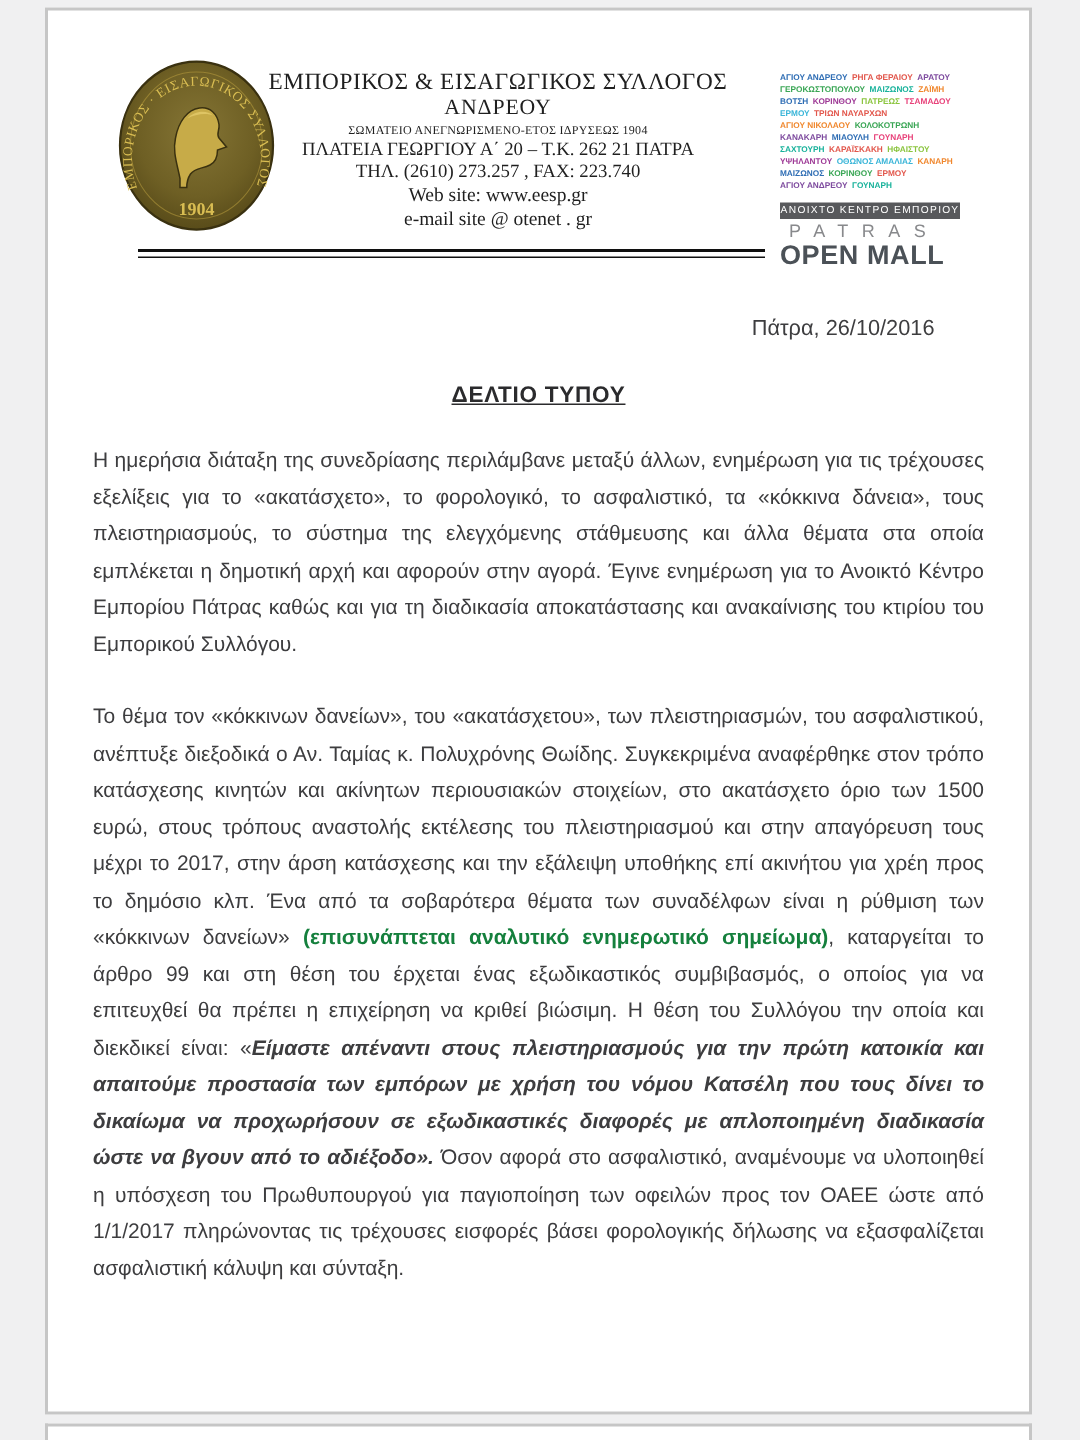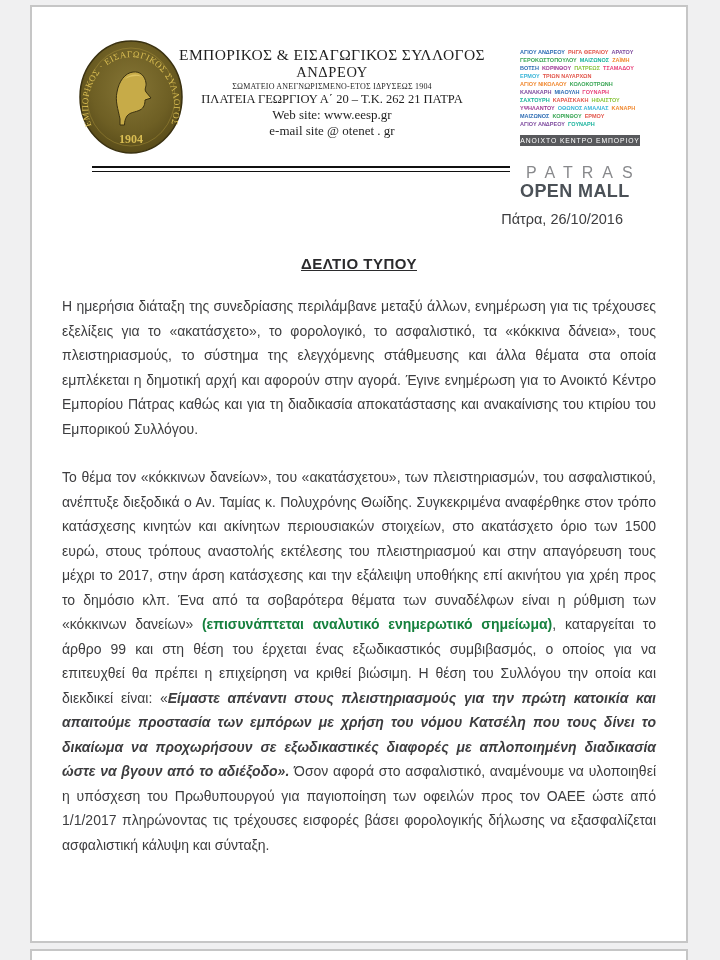--- a/index.html
+++ b/index.html
@@ -64,24 +64,24 @@
   .word-cloud span { white-space: nowrap; }
   .mall-band {
     margin-top: 2px;
     background: #58595c; color: #ffffff;
     font-size: 6.8px; letter-spacing: 0.9px;
     text-align: center; padding: 2px 0;
     white-space: nowrap; overflow: hidden;
   }
   .mall-patras {
     color: #88898c;
-    font-size: 16px; letter-spacing: 9px;
+    font-size: 12px; letter-spacing: 9px;
     padding-left: 6px;
     white-space: nowrap; overflow: hidden;
-    margin-top: 18px;
+    margin-top: 1px;
   }
   .mall-openmall {
     color: #4b5157;
     font-size: 18px; font-weight: 800; letter-spacing: 0.4px;
     white-space: nowrap;
     margin-top: -1px;
   }
 
   
   .content { padding: 0 30px; color: #3d3d3f; }
@@ -132,20 +132,21 @@
         <path d="M42,80 C40,70 37,62 39,53 C41,42 47,34 55,33 C62,32 67,37 68,44 C68.5,48 66,50 68,53 L73,59 L67,61 C67,65 66,69 62,71 C57,73.5 52,73 49,77 C47,80 46.5,83 46.5,86 L42,86 Z" fill="#c7ab48" stroke="#3a3110" stroke-width="1"></path>
         <path d="M47,40 C51,35 60,34 64,38 C60,36 52,37 47,40 Z" fill="#e0c667" opacity="0.9"></path>
         <text x="53" y="104" font-size="12" fill="#d9bd52" text-anchor="middle" font-family="Liberation Serif, serif" font-weight="bold">1904</text>
       </svg>
 
       <div class="org-block">
         <div class="org-name">ΕΜΠΟΡΙΚΟΣ &amp; ΕΙΣΑΓΩΓΙΚΟΣ ΣΥΛΛΟΓΟΣ</div>
         <div class="org-city">ΑΝΔΡΕΟΥ</div>
         <div class="org-reg">ΣΩΜΑΤΕΙΟ ΑΝΕΓΝΩΡΙΣΜΕΝΟ-ΕΤΟΣ ΙΔΡΥΣΕΩΣ 1904</div>
         <div class="org-addr">ΠΛΑΤΕΙΑ ΓΕΩΡΓΙΟΥ Α΄ 20 – Τ.Κ. 262 21 ΠΑΤΡΑ</div>
+        <div class="org-tel">ΤΗΛ. (2610) 273.257 , FAX: 223.740</div>
         <div class="org-web">Web site: www.eesp.gr</div>
         <div class="org-mail">e-mail  site @ otenet . gr</div>
       </div>
 
       <div class="mall-logo">
         <div class="word-cloud">
             <span style="color: rgb(46, 109, 180);">ΑΓΙΟΥ ΑΝΔΡΕΟΥ</span>
             <span style="color: rgb(226, 87, 76);">ΡΗΓΑ ΦΕΡΑΙΟΥ</span>
             <span style="color: rgb(125, 74, 158);">ΑΡΑΤΟΥ</span>
             <span style="color: rgb(58, 166, 85);">ΓΕΡΟΚΩΣΤΟΠΟΥΛΟΥ</span>

